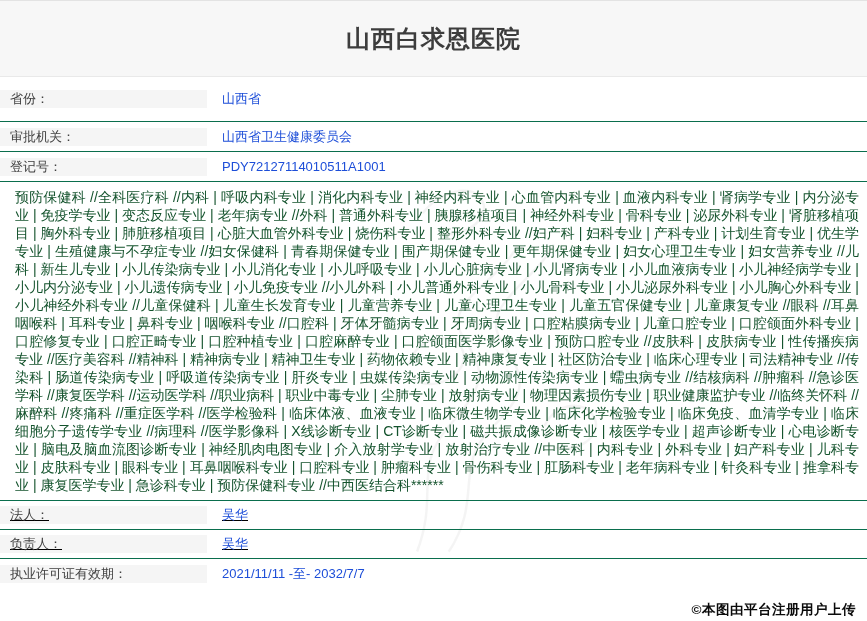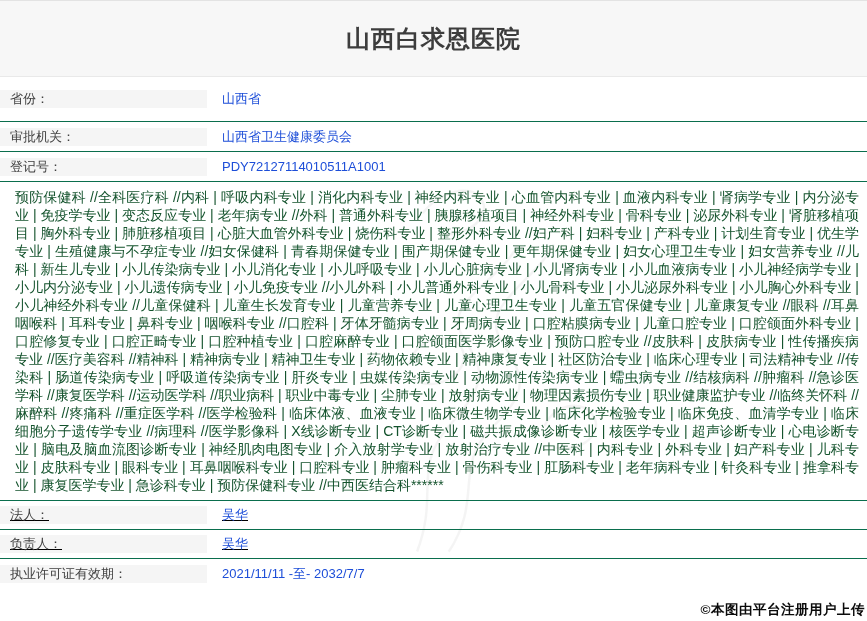--- a/index.html
+++ b/index.html
@@ -63,21 +63,21 @@
   .center-watermark {
     position:absolute;
     left:320px; top:140px;
     width:330px; height:430px;
     z-index:1;
     pointer-events:none;
     opacity:0.55;
   }
   .corner-watermark {
     position:absolute;
-    right:2px; bottom:2px;
+    right:11px; bottom:2px;
     z-index:3;
     font-size:13.5px;
     font-weight:bold;
     color:#0a0a0a;
     letter-spacing:0.5px;
     text-shadow:-1px -1px 0 #fff, 1px -1px 0 #fff, -1px 1px 0 #fff, 1px 1px 0 #fff, 0 1px 0 #fff, 0 -1px 0 #fff, 1px 0 0 #fff, -1px 0 0 #fff;
   }
 </style>
 </head>
 <body>

